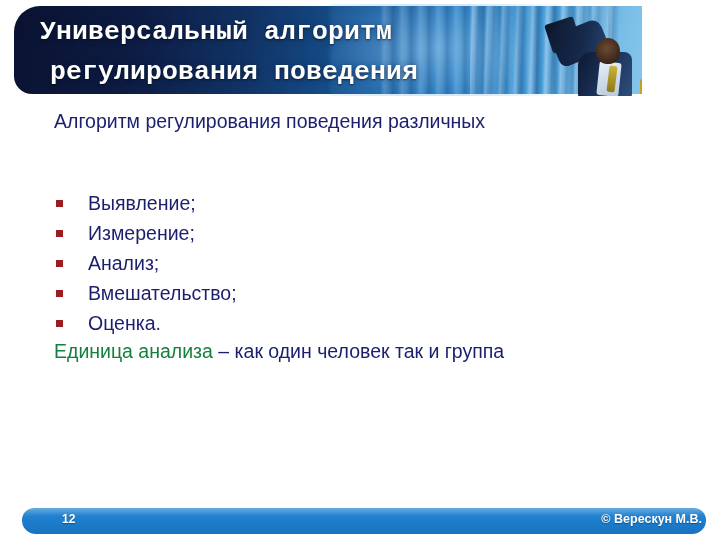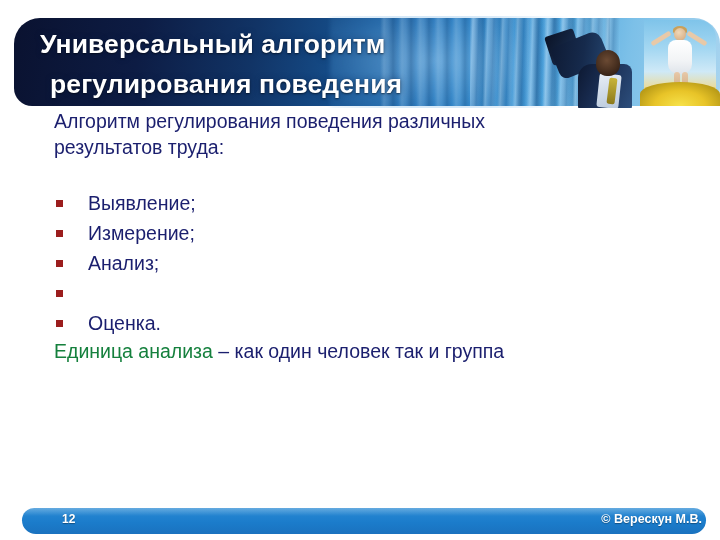--- a/index.html
+++ b/index.html
@@ -18,24 +18,25 @@
     width: 720px;
     height: 540px;
     background: #ffffff;
     overflow: hidden;
   }
 
   
   .header {
     position: absolute;
     left: 0;
-    top: 16px;
-    width: 720px;
+    top: 4px;
+    width: 642px;
     height: 92px;
     overflow: hidden;
+    font-family: Liberation Mono, monospace;
   }
   .header-bg {
     position: absolute;
     left: 14px;
     top: 2px;
     width: 706px;
     height: 88px;
     border-radius: 26px 26px 18px 18px;
     background:
       linear-gradient(100deg,
@@ -390,38 +391,38 @@
     <div class="header-title">
       <span class="tline l1">Универсальный алгоритм</span>
       <span class="tline l2">регулирования поведения</span>
     </div>
   </div>
 
   <div class="body">
 
     <div class="intro">
       <span class="pl">Алгоритм регулирования поведения различных</span>
-      <span class="pl">результатов труда:</span>
     </div>
 
     <ul class="bullets">
       <li>
         <span class="marker"></span>
         <span>Выявление;</span>
       </li>
       <li>
         <span class="marker"></span>
         <span>Измерение;</span>
       </li>
       <li>
         <span class="marker"></span>
         <span>Анализ;</span>
       </li>
       <li>
         <span class="marker"></span>
+        <span>Вмешательство;</span>
       </li>
       <li>
         <span class="marker"></span>
         <span>Оценка.</span>
       </li>
     </ul>
 
     <div class="para p1">
       <span class="pl"><span class="accent">Единица анализа</span><span> – как один человек так и группа</span></span>
     </div>

